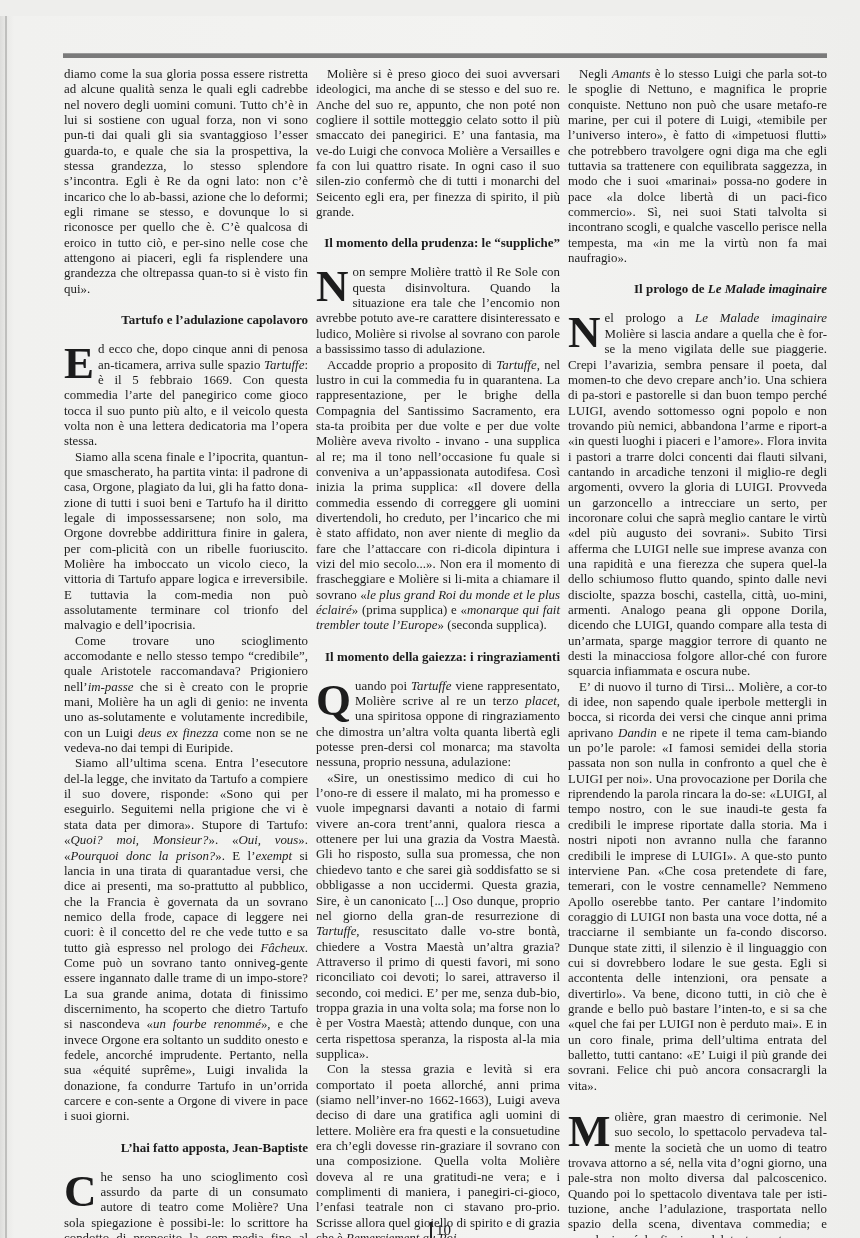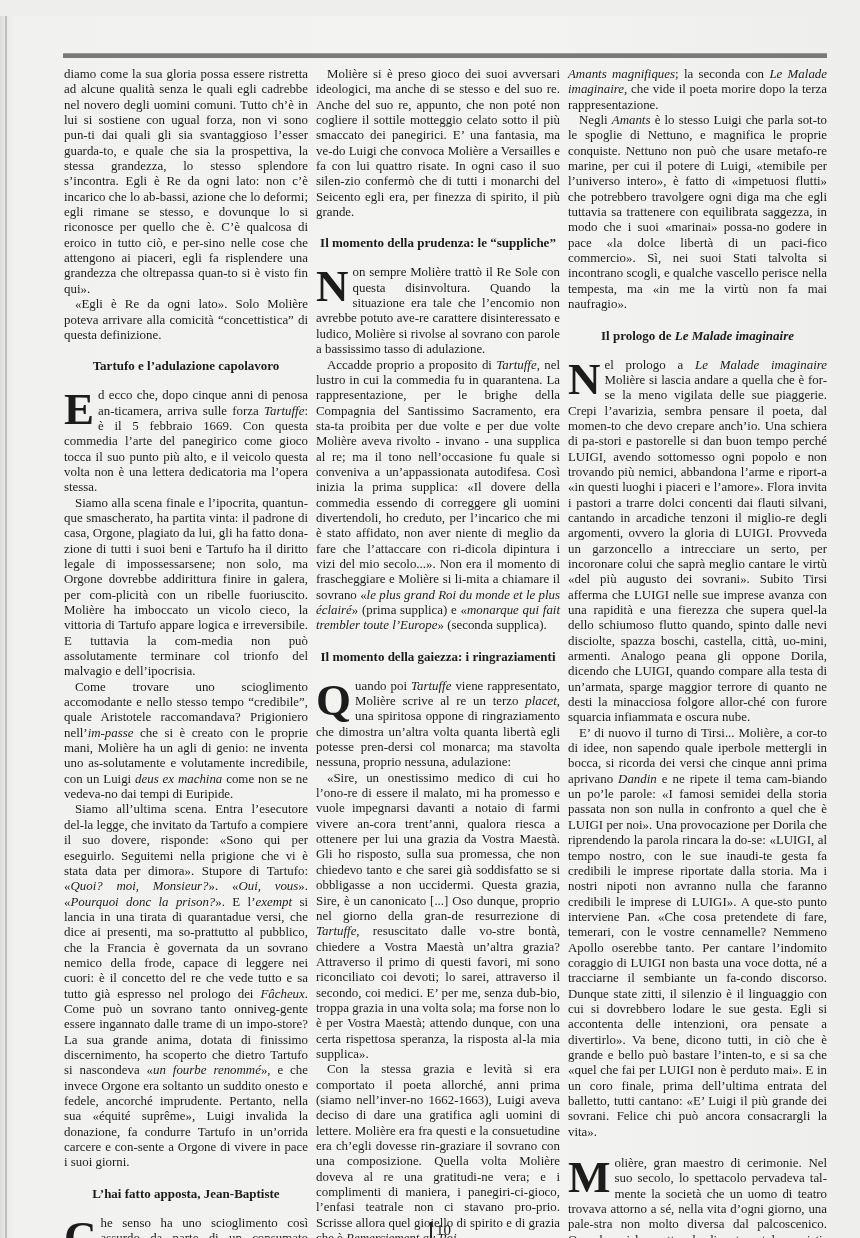--- a/index.html
+++ b/index.html
@@ -29,21 +29,21 @@
     text-align: justify;
     hyphens: manual;
   }
   .col1 { left: 64px; }
   .col2 { left: 316px; }
   .col3 { left: 568px; width: 259px; }
   .col p { margin: 0; text-indent: 11px; }
   .col p.noind { text-indent: 0; }
   .col h3 {
     font-size: 13px; font-weight: bold; margin: 15px 0 14px 0; line-height: 16px;
-    text-align: center;
+    text-align: right;
   }
   .col h3 i { font-style: italic; }
   .drop {
     float: left; font-size: 45px; line-height: 34px; font-weight: bold;
     margin: 2px 4px -2px 0; padding-top: 2px;
   }
   .col p.lead { text-indent: 0; }
   i, em { font-style: italic; }
   .page-num-rule {
     position: absolute; left: 430px; top: 1206px; width: 2px; height: 32px; background: #222;
@@ -54,26 +54,25 @@
 </style>
 </head>
 <body>
 
 <div class="page">
   <div class="spine"></div>
   <div class="top-rule"></div>
 
   <div class="col col1">
     <p class="noind">diamo come la sua gloria possa essere ristretta ad alcune qualità senza le quali egli cadrebbe nel novero degli uomini comuni. Tutto ch’è in lui si sostiene con ugual forza, non vi sono pun-ti dai quali gli sia svantaggioso l’esser guarda-to, e quale che sia la prospettiva, la stessa grandezza, lo stesso splendore s’incontra. Egli è Re da ogni lato: non c’è incarico che lo ab-bassi, azione che lo deformi; egli rimane se stesso, e dovunque lo si riconosce per quello che è. C’è qualcosa di eroico in tutto ciò, e per-sino nelle cose che attengono ai piaceri, egli fa risplendere una grandezza che oltrepassa quan-to si è visto fin qui».</p>
-    <p>«Egli è Re da ogni lato». Solo Molière poteva arrivare alla comicità “concettistica” di questa definizione.</p>
 
     <h3>Tartufo e l’adulazione capolavoro</h3>
-    <p class="lead"><span class="drop">E</span><span>d ecco che, dopo cinque anni di penosa an-ticamera, arriva sulle forza </span><i>Tartuffe</i><span>: è il 5 febbraio 1669. Con questa commedia l’arte del panegirico come gioco tocca il suo punto più alto, e il veicolo questa volta non è una lettera dedicatoria ma l’opera stessa.</span></p>
+    <p class="lead"><span class="drop">E</span><span>d ecco che, dopo cinque anni di penosa an-ticamera, arriva sulle spazio </span><i>Tartuffe</i><span>: è il 5 febbraio 1669. Con questa commedia l’arte del panegirico come gioco tocca il suo punto più alto, e il veicolo questa volta non è una lettera dedicatoria ma l’opera stessa.</span></p>
     <p>Siamo alla scena finale e l’ipocrita, quantun-que smascherato, ha partita vinta: il padrone di casa, Orgone, plagiato da lui, gli ha fatto dona-zione di tutti i suoi beni e Tartufo ha il diritto legale di impossessarsene; non solo, ma Orgone dovrebbe addirittura finire in galera, per com-plicità con un ribelle fuoriuscito. Molière ha imboccato un vicolo cieco, la vittoria di Tartufo appare logica e irreversibile. E tuttavia la com-media non può assolutamente terminare col trionfo del malvagio e dell’ipocrisia.</p>
-    <p><span>Come trovare uno scioglimento accomodante e nello stesso tempo “credibile”, quale Aristotele raccomandava? Prigioniero nell’</span><i>im-passe</i><span> che si è creato con le proprie mani, Molière ha un agli di genio: ne inventa uno as-solutamente e volutamente incredibile, con un Luigi </span><i>deus ex machina</i><span> come non se ne vedeva-no dai tempi di Euripide.</span></p>
+    <p><span>Come trovare uno scioglimento accomodante e nello stesso tempo “credibile”, quale Aristotele raccomandava? Prigioniero nell’</span><i>im-passe</i><span> che si è creato con le proprie mani, Molière ha un agli di genio: ne inventa uno as-solutamente e volutamente incredibile, con un Luigi </span><i>deus ex finezza</i><span> come non se ne vedeva-no dai tempi di Euripide.</span></p>
     <p><span>Siamo all’ultima scena. Entra l’esecutore del-la legge, che invitato da Tartufo a compiere il suo dovere, risponde: «Sono qui per eseguirlo. Seguitemi nella prigione che vi è stata data per dimora». Stupore di Tartufo: «</span><i>Quoi? moi, Monsieur?</i><span>». «</span><i>Oui, vous</i><span>». «</span><i>Pourquoi donc la prison?</i><span>». E l’</span><i>exempt</i><span> si lancia in una tirata di quarantadue versi, che dice ai presenti, ma so-prattutto al pubblico, che la Francia è governata da un sovrano nemico della frode, capace di leggere nei cuori: è il concetto del re che vede tutto e sa tutto già espresso nel prologo dei </span><i>Fâcheux</i><span>. Come può un sovrano tanto onniveg-gente essere ingannato dalle trame di un impo-store? La sua grande anima, dotata di finissimo discernimento, ha scoperto che dietro Tartufo si nascondeva «</span><i>un fourbe renommé</i><span>», e che invece Orgone era soltanto un suddito onesto e fedele, ancorché imprudente. Pertanto, nella sua «équité suprême», Luigi invalida la donazione, fa condurre Tartufo in un’orrida carcere e con-sente a Orgone di vivere in pace i suoi giorni.</span></p>
 
     <h3>L’hai fatto apposta, Jean-Baptiste</h3>
     <p class="lead"><span class="drop">C</span><span>he senso ha uno scioglimento così assurdo da parte di un consumato autore di teatro come Molière? Una sola spiegazione è possibi-le: lo scrittore ha condotto di proposito la com-media fino al punto di non ritorno, allo scopo di dare alla conclusione accomodante un agro sapore polemico. Se l’ipocrisia, nella finzione teatrale, dev’essere punita, Tartufo sia condot-to in prigione. Ma allora la finzione teatrale ap-paia talmente artificiosa che alla punizione dell’ipocrita non creda nessuno. Dev’essere chiaro che l’ipocrisia può essere sconfitta sol-tanto in quel tempio delle convenzioni che è il teatro.</span></p>
   </div>
 
   <div class="col col2">
     <p>Molière si è preso gioco dei suoi avversari ideologici, ma anche di se stesso e del suo re. Anche del suo re, appunto, che non poté non cogliere il sottile motteggio celato sotto il più smaccato dei panegirici. E’ una fantasia, ma ve-do Luigi che convoca Molière a Versailles e fa con lui quattro risate. In ogni caso il suo silen-zio confermò che di tutti i monarchi del Seicento egli era, per finezza di spirito, il più grande.</p>
 
     <h3>Il momento della prudenza: le “suppliche”</h3>
@@ -81,21 +80,20 @@
     <p><span>Accadde proprio a proposito di </span><i>Tartuffe</i><span>, nel lustro in cui la commedia fu in quarantena. La rappresentazione, per le brighe della Compagnia del Santissimo Sacramento, era sta-ta proibita per due volte e per due volte Molière aveva rivolto - invano - una supplica al re; ma il tono nell’occasione fu quale si conveniva a un’appassionata autodifesa. Così inizia la prima supplica: «Il dovere della commedia essendo di correggere gli uomini divertendoli, ho creduto, per l’incarico che mi è stato affidato, non aver niente di meglio da fare che l’attaccare con ri-dicola dipintura i vizi del mio secolo...». Non era il momento di frascheggiare e Molière si li-mita a chiamare il sovrano «</span><i>le plus grand Roi du monde et le plus éclairé</i><span>» (prima supplica) e «</span><i>monarque qui fait trembler toute l’Europe</i><span>» (seconda supplica).</span></p>
 
     <h3>Il momento della gaiezza: i ringraziamenti</h3>
     <p class="lead"><span class="drop">Q</span><span>uando poi </span><i>Tartuffe</i><span> viene rappresentato, Molière scrive al re un terzo </span><i>placet</i><span>, una spiritosa oppone di ringraziamento che dimostra un’altra volta quanta libertà egli potesse pren-dersi col monarca; ma stavolta nessuna, proprio nessuna, adulazione:</span></p>
     <p><span>«Sire, un onestissimo medico di cui ho l’ono-re di essere il malato, mi ha promesso e vuole impegnarsi davanti a notaio di farmi vivere an-cora trent’anni, qualora riesca a ottenere per lui una grazia da Vostra Maestà. Gli ho risposto, sulla sua promessa, che non chiedevo tanto e che sarei già soddisfatto se si obbligasse a non uccidermi. Questa grazia, Sire, è un canonicato [...] Oso dunque, proprio nel giorno della gran-de resurrezione di </span><i>Tartuffe</i><span>, resuscitato dalle vo-stre bontà, chiedere a Vostra Maestà un’altra grazia? Attraverso il primo di questi favori, mi sono riconciliato coi devoti; lo sarei, attraverso il secondo, coi medici. E’ per me, senza dub-bio, troppa grazia in una volta sola; ma forse non lo è per Vostra Maestà; attendo dunque, con una certa rispettosa speranza, la risposta al-la mia supplica».</span></p>
     <p><span>Con la stessa grazia e levità si era comportato il poeta allorché, anni prima (siamo nell’inver-no 1662-1663), Luigi aveva deciso di dare una gratifica agli uomini di lettere. Molière era fra questi e la consuetudine era ch’egli dovesse rin-graziare il sovrano con una composizione. Quella volta Molière doveva al re una gratitudi-ne vera; e i complimenti di maniera, i panegiri-ci-gioco, l’enfasi teatrale non ci stavano pro-prio. Scrisse allora quel gioiello di spirito e di grazia che è </span><i>Remerciement au Roi</i><span>.</span></p>
 
   </div>
 
   <div class="col col3">
-    <p class="noind"><i>Amants magnifiques</i><span>; la seconda con </span><i>Le Malade imaginaire</i><span>, che vide il poeta morire dopo la terza rappresentazione.</span></p>
     <p><span>Negli </span><i>Amants</i><span> è lo stesso Luigi che parla sot-to le spoglie di Nettuno, e magnifica le proprie conquiste. Nettuno non può che usare metafo-re marine, per cui il potere di Luigi, «temibile per l’universo intero», è fatto di «impetuosi flutti» che potrebbero travolgere ogni diga ma che egli tuttavia sa trattenere con equilibrata saggezza, in modo che i suoi «marinai» possa-no godere in pace «la dolce libertà di un paci-fico commercio». Sì, nei suoi Stati talvolta si incontrano scogli, e qualche vascello perisce nella tempesta, ma «in me la virtù non fa mai naufragio».</span></p>
 
     <h3><span>Il prologo de </span><i>Le Malade imaginaire</i></h3>
     <p class="lead"><span class="drop">N</span><span>el prologo a </span><i>Le Malade imaginaire</i><span> Molière si lascia andare a quella che è for-se la meno vigilata delle sue piaggerie. Crepi l’avarizia, sembra pensare il poeta, dal momen-to che devo crepare anch’io. Una schiera di pa-stori e pastorelle si dan buon tempo perché LUIGI, avendo sottomesso ogni popolo e non trovando più nemici, abbandona l’arme e riport-a «in questi luoghi i piaceri e l’amore». Flora invita i pastori a trarre dolci concenti dai flauti silvani, cantando in arcadiche tenzoni il miglio-re degli argomenti, ovvero la gloria di LUIGI. Provveda un garzoncello a intrecciare un serto, per incoronare colui che saprà meglio cantare le virtù «del più augusto dei sovrani». Subito Tirsi afferma che LUIGI nelle sue imprese avanza con una rapidità e una fierezza che supera quel-la dello schiumoso flutto quando, spinto dalle nevi disciolte, spazza boschi, castella, città, uo-mini, armenti. Analogo peana gli oppone Dorila, dicendo che LUIGI, quando compare alla testa di un’armata, sparge maggior terrore di quanto ne desti la minacciosa folgore allor-ché con furore squarcia infiammata e oscura nube.</span></p>
     <p><span>E’ di nuovo il turno di Tirsi... Molière, a cor-to di idee, non sapendo quale iperbole mettergli in bocca, si ricorda dei versi che cinque anni prima aprivano </span><i>Dandin</i><span> e ne ripete il tema cam-biando un po’le parole: «I famosi semidei della storia passata non son nulla in confronto a quel che è LUIGI per noi». Una provocazione per Dorila che riprendendo la parola rincara la do-se: «LUIGI, al tempo nostro, con le sue inaudi-te gesta fa credibili le imprese riportate dalla storia. Ma i nostri nipoti non avranno nulla che faranno credibili le imprese di LUIGI». A que-sto punto interviene Pan. «Che cosa pretendete di fare, temerari, con le vostre cennamelle? Nemmeno Apollo oserebbe tanto. Per cantare l’indomito coraggio di LUIGI non basta una voce dotta, né a tracciarne il sembiante un fa-condo discorso. Dunque state zitti, il silenzio è il linguaggio con cui si dovrebbero lodare le sue gesta. Egli si accontenta delle intenzioni, ora pensate a divertirlo». Va bene, dicono tutti, in ciò che è grande e bello può bastare l’inten-to, e si sa che «quel che fai per LUIGI non è perduto mai». E in un coro finale, prima dell’ultima entrata del balletto, tutti cantano: «E’ Luigi il più grande dei sovrani. Felice chi può ancora consacrargli la vita».</span></p>
 
     <div style="height:16px"></div>
     <p class="lead"><span class="drop">M</span><span>olière, gran maestro di cerimonie. Nel suo secolo, lo spettacolo pervadeva tal-mente la società che un uomo di teatro trovava attorno a sé, nella vita d’ogni giorno, una pale-stra non molto diversa dal palcoscenico. Quando poi lo spettacolo diventava tale per isti-tuzione, anche l’adulazione, trasportata nello spazio della scena, diventava commedia; e avendo in sé la finzione del teatro poteva mo-strarsi senza infingimenti e pudori, e fattasi og-gettivamente gioco e trastullo poteva riscattarsi e perdere in parte la sua indegnità.</span></p>
   </div>
 

